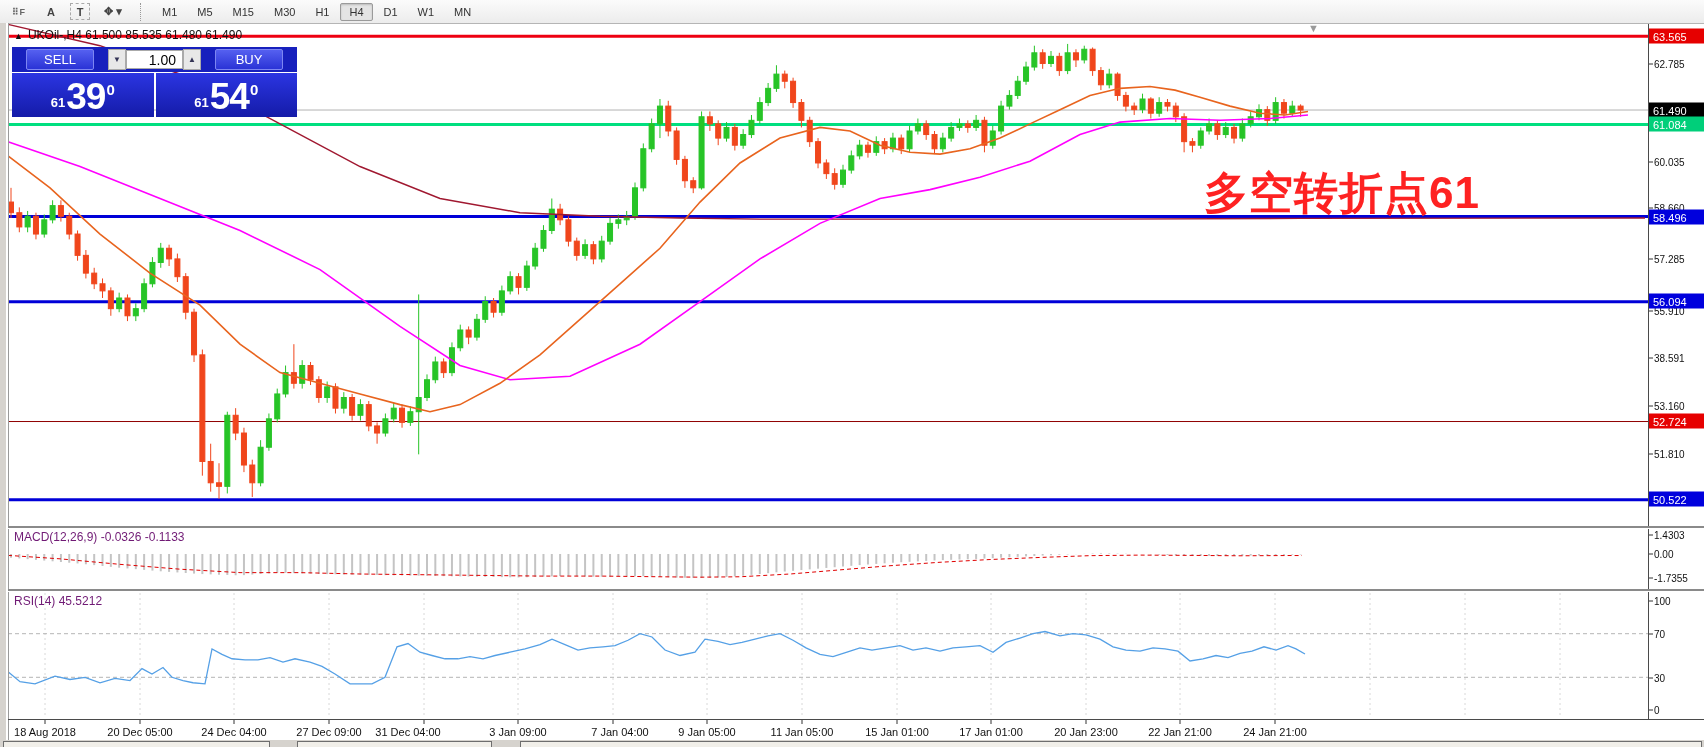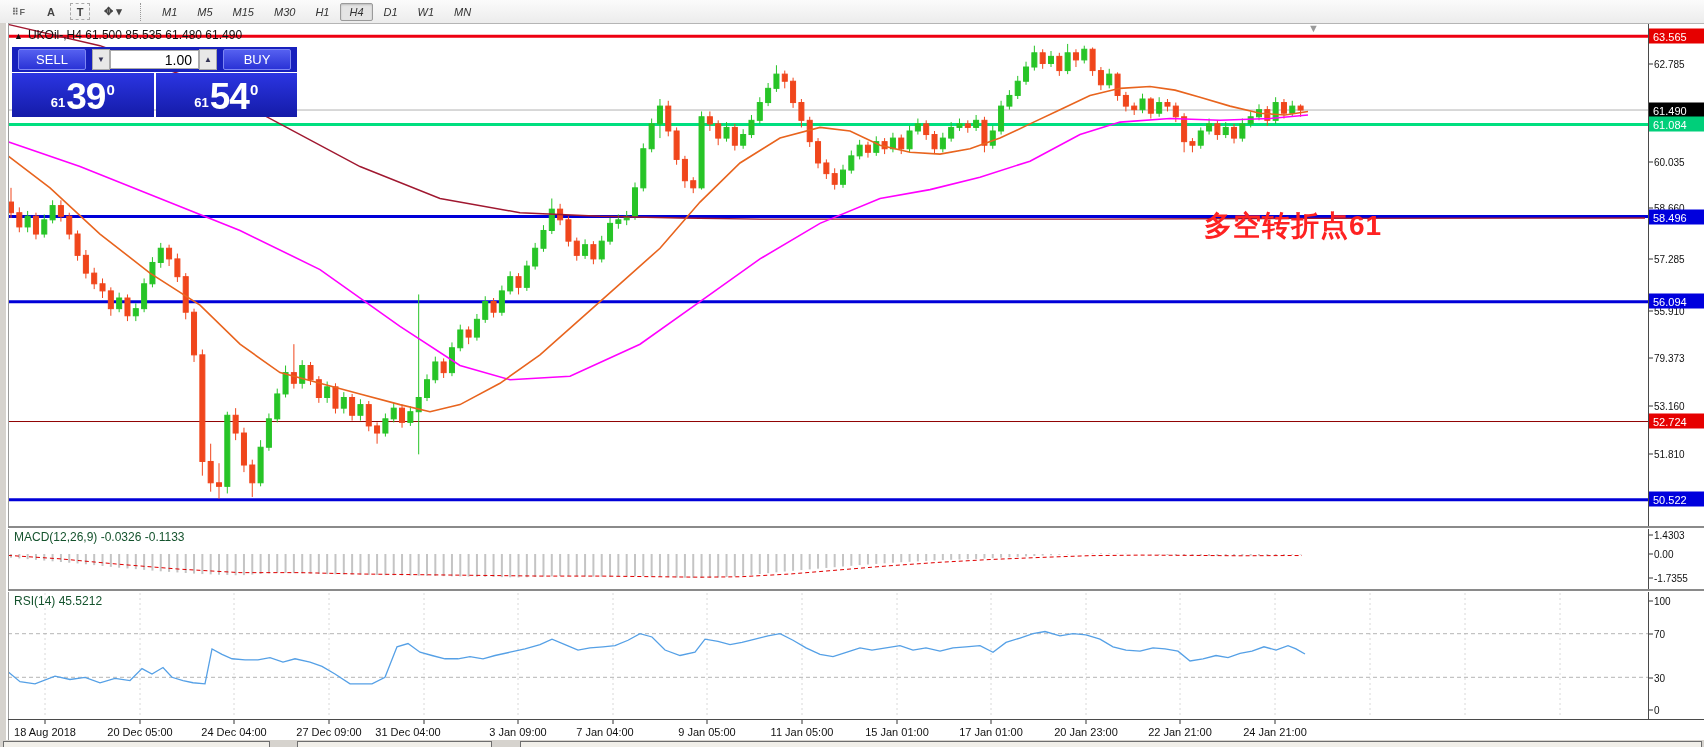--- a/index.html
+++ b/index.html
@@ -5,59 +5,59 @@
   html,body{margin:0;padding:0;}
   body{width:1704px;height:747px;position:relative;overflow:hidden;
        font-family:"Liberation Sans",sans-serif;background:#ffffff;-webkit-font-smoothing:none;}
   
   .toolbar{position:absolute;left:0;top:0;width:1704px;height:23px;
            background:linear-gradient(#fbfbfb,#ececec);border-bottom:1px solid #b5b5b5;
            display:flex;align-items:center;font-size:11px;color:#333;}
   .tbicon{width:26px;height:19px;display:flex;align-items:center;justify-content:center;
           margin-left:6px;color:#444;font-weight:bold;}
   .tbsep{width:5px;height:18px;margin:0 6px 0 10px;border-left:1px dotted #999;}
-  .tfbtn{padding:2px 8px;margin:0 1px;border:1px solid transparent;color:#333;cursor:default;font-style:italic;}
+  .tfbtn{padding:2px 8px;margin:0 1px;border:1px solid transparent;color:#333;cursor:default;}
   .tfbtn.active{background:#e4e4e4;border:1px solid #9a9a9a;border-radius:2px;box-shadow:inset 0 1px 2px #bbb;}
   .gridF{font-size:9px;letter-spacing:1px;line-height:4px;color:#666;text-align:left;}
   
   .leftedge{position:absolute;left:0;top:23px;width:8px;height:724px;background:#d6d3ce;
             border-right:1px solid #9a9a9a;box-shadow:inset -2px 0 0 #ffffff;}
   .axisline{position:absolute;left:1648px;top:24px;width:1px;height:696px;background:#4a4a4a;}
   .panesep1{position:absolute;left:8px;top:526px;width:1696px;height:2px;background:#8a8a8a;border-bottom:1px solid #fff;}
   .panesep2{position:absolute;left:8px;top:589px;width:1696px;height:2px;background:#8a8a8a;border-bottom:1px solid #fff;}
   .bottomaxis{position:absolute;left:8px;top:719px;width:1696px;height:1px;background:#4a4a4a;}
   .tabstrip{position:absolute;left:0;top:740px;width:1704px;height:7px;background:#d6d3ce;}
   .tabseg{position:absolute;top:1px;height:7px;background:#f1efe9;border:1px solid #6e6e6e;border-bottom:none;}
   
   .charttitle{position:absolute;left:14px;top:28px;font-size:12px;color:#111;white-space:nowrap;}
   .charttitle .tri{font-size:9px;margin-right:5px;}
   .shiftmarker{position:absolute;left:1308px;top:22px;font-size:11px;color:#9a9a9a;}
   
   .tradepanel{position:absolute;left:12px;top:47px;width:285px;height:70px;}
   .tp-top{position:absolute;left:0;top:0;width:285px;height:25px;background:#1720bd;
           display:flex;align-items:center;}
-  .tp-btn{width:66px;height:19px;margin:0 6px;background:linear-gradient(#5560f0,#2a33d6);
+  .tp-btn{width:66px;height:19px;margin:0 14px;background:linear-gradient(#5560f0,#2a33d6);
           color:#fff;font-size:13px;display:flex;align-items:center;justify-content:center;
           border:1px solid #7d86f2;border-radius:2px;}
   .tp-spin{flex:1;display:flex;align-items:center;height:19px;}
   .tp-arrow{width:16px;height:19px;background:#e8e8e8;border:1px solid #aaa;color:#335;
             font-size:8px;display:flex;align-items:center;justify-content:center;}
   .tp-vol{flex:1;height:17px;background:#fff;border:1px solid #aaa;font-size:14px;color:#000;
           display:flex;align-items:center;justify-content:flex-end;padding-right:6px;}
   .tp-prices{position:absolute;left:0;top:26px;width:285px;height:44px;display:flex;}
   .tp-quote{flex:1;background:linear-gradient(#2b35e2,#141ba8);color:#fff;display:flex;
             align-items:flex-end;justify-content:center;padding-bottom:3px;}
   .tp-quote.sellq{margin-right:2px;}
   .tp-quote .qs{font-size:13px;font-weight:bold;margin:0 1px 4px 0;}
   .tp-quote .qb{font-size:37px;font-weight:600;line-height:34px;letter-spacing:-1px;}
   .tp-quote .qe{font-size:15px;font-weight:bold;margin:0 0 16px 1px;}
   
-  .indlabel{position:absolute;font-size:12px;color:#14532d;white-space:nowrap;}
-  .annotation{position:absolute;left:1204px;top:164px;font-size:28px;font-weight:bold;
-              color:#fe2222;white-space:nowrap;letter-spacing:1px;margin-top:43px;}
+  .indlabel{position:absolute;font-size:12px;color:#701a75;white-space:nowrap;}
+  .annotation{position:absolute;left:1204px;top:164px;font-size:44px;font-weight:bold;
+              color:#fe2222;white-space:nowrap;letter-spacing:1px;}
   .pricetick{position:absolute;left:1654px;font-size:10px;color:#111;transform:translateY(-50%);}
   .pricebadge{position:absolute;left:1649px;width:55px;height:15px;font-size:11px;color:#fff;
               display:flex;align-items:center;padding-left:4px;transform:translateY(-50%);}
   .datelabel{position:absolute;top:726px;font-size:11px;color:#111;transform:translateX(-50%);white-space:nowrap;}
   svg{position:absolute;left:0;top:0;}
 </style>
 </head>
 <body>
 
 <svg id="chart-svg" width="1704" height="747" xmlns="http://www.w3.org/2000/svg">
@@ -646,21 +646,21 @@
 <div class="indlabel" style="left:14px;top:530px;">MACD(12,26,9) -0.0326 -0.1133</div>
 <div class="indlabel" style="left:14px;top:594px;">RSI(14) 45.5212</div>
 <div class="annotation">多空转折点61</div>
 
 <div id="axis-labels">
     <div class="pricetick" style="top: 64px;">62.785</div>
     <div class="pricetick" style="top: 162px;">60.035</div>
     <div class="pricetick" style="top: 208px;">58.660</div>
     <div class="pricetick" style="top: 259px;">57.285</div>
     <div class="pricetick" style="top: 311px;">55.910</div>
-    <div class="pricetick" style="top: 358px;">79.373</div>
+    <div class="pricetick" style="top: 358px;">38.591</div>
     <div class="pricetick" style="top: 406px;">53.160</div>
     <div class="pricetick" style="top: 454px;">51.810</div>
     <div class="pricetick" style="top: 535px;">1.4303</div>
     <div class="pricetick" style="top: 554px;">0.00</div>
     <div class="pricetick" style="top: 578px;">-1.7355</div>
     <div class="pricetick" style="top: 601px;">100</div>
     <div class="pricetick" style="top: 634px;">70</div>
     <div class="pricetick" style="top: 678px;">30</div>
     <div class="pricetick" style="top: 710px;">0</div>
     <div class="pricebadge" style="top: 36px; background: rgb(230, 0, 0);">63.565</div>
@@ -671,21 +671,21 @@
     <div class="pricebadge" style="top: 421px; background: rgb(230, 0, 0);">52.724</div>
     <div class="pricebadge" style="top: 499px; background: rgb(0, 0, 221);">50.522</div>
   </div>
 <div id="date-labels">
     <div class="datelabel" style="left: 45px;">18 Aug 2018</div>
     <div class="datelabel" style="left: 140px;">20 Dec 05:00</div>
     <div class="datelabel" style="left: 234px;">24 Dec 04:00</div>
     <div class="datelabel" style="left: 329px;">27 Dec 09:00</div>
     <div class="datelabel" style="left: 408px;">31 Dec 04:00</div>
     <div class="datelabel" style="left: 518px;">3 Jan 09:00</div>
-    <div class="datelabel" style="left: 605px;">7 Jan 04:00</div>
+    <div class="datelabel" style="left: 620px;">7 Jan 04:00</div>
     <div class="datelabel" style="left: 707px;">9 Jan 05:00</div>
     <div class="datelabel" style="left: 802px;">11 Jan 05:00</div>
     <div class="datelabel" style="left: 897px;">15 Jan 01:00</div>
     <div class="datelabel" style="left: 991px;">17 Jan 01:00</div>
     <div class="datelabel" style="left: 1086px;">20 Jan 23:00</div>
     <div class="datelabel" style="left: 1180px;">22 Jan 21:00</div>
     <div class="datelabel" style="left: 1275px;">24 Jan 21:00</div>
   </div>
 <div class="tabstrip" id="tabstrip">
     <div class="tabseg" style="left: 3px; width: 265px;"></div>

